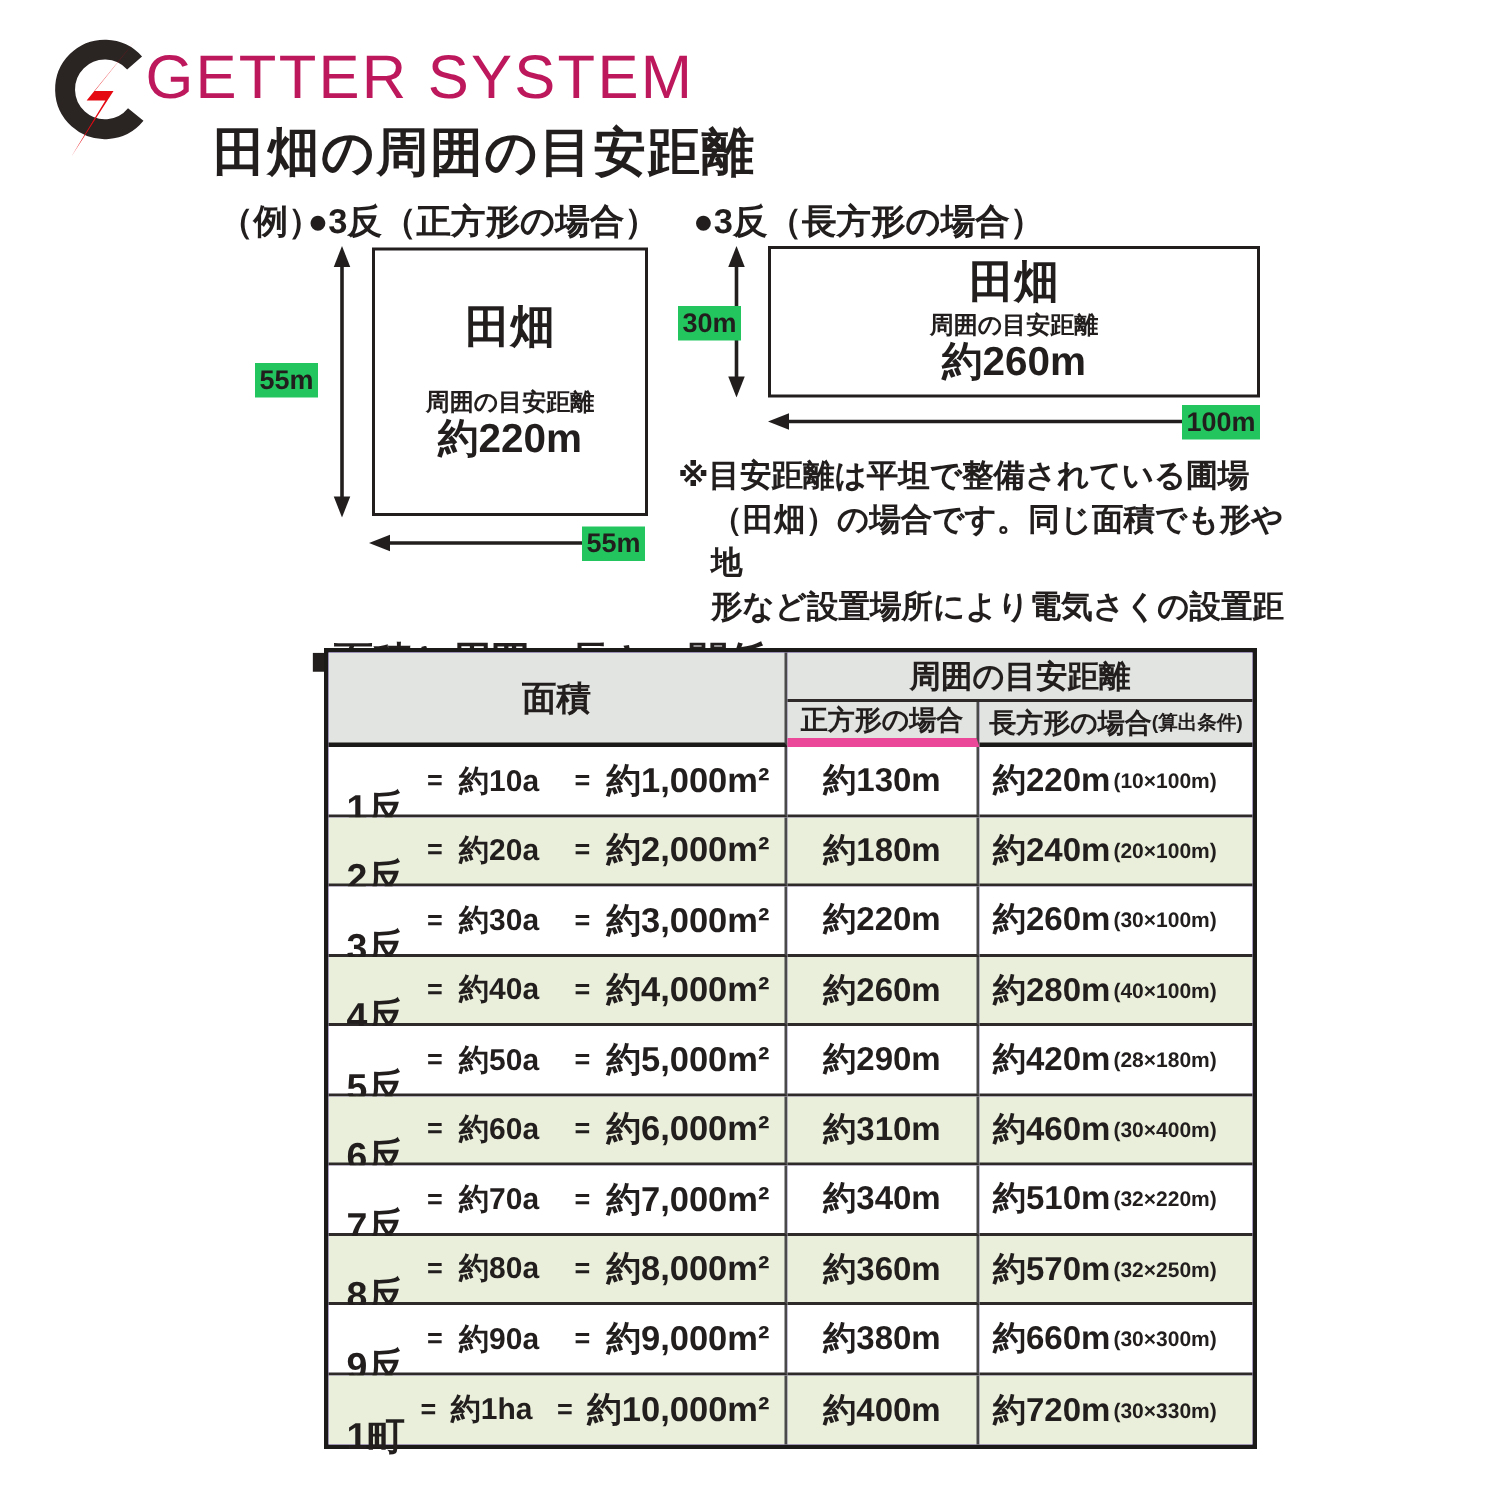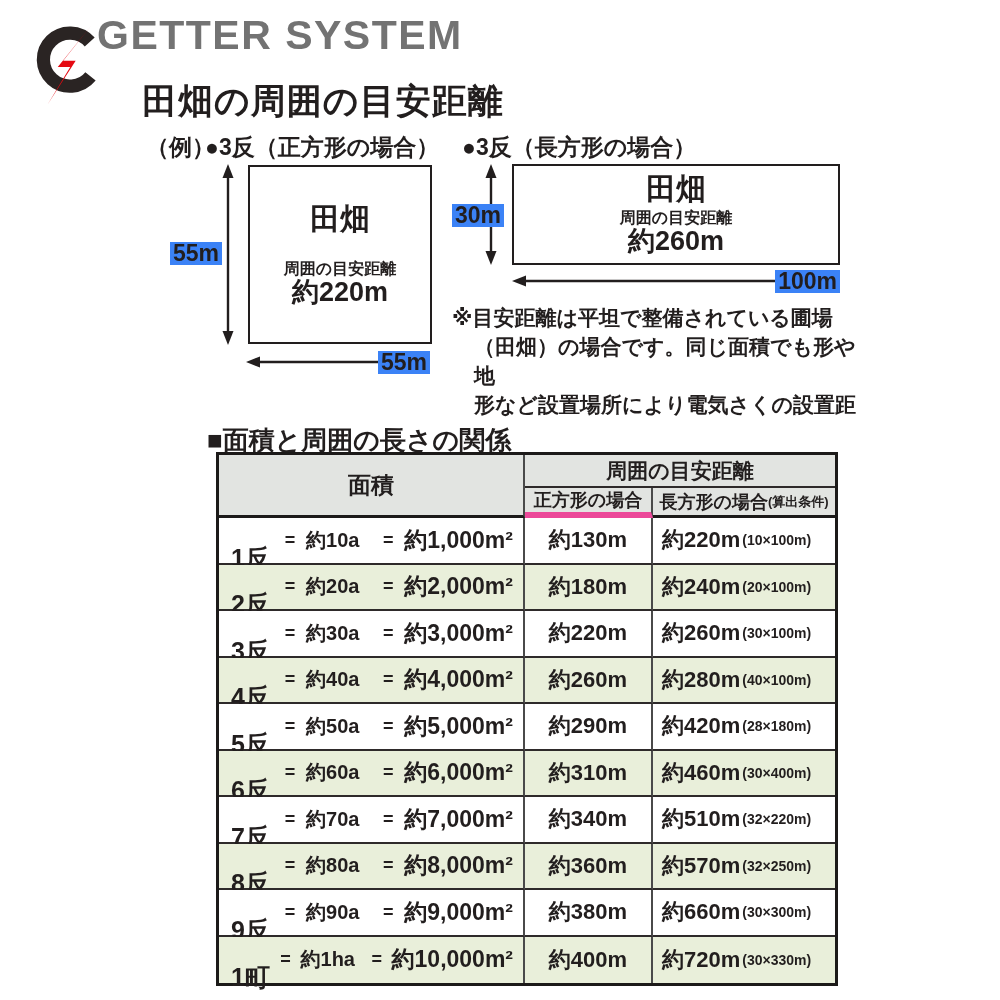--- a/index.html
+++ b/index.html
@@ -3,53 +3,53 @@
 <meta charset="utf-8">
 <style>
   * { margin:0; padding:0; box-sizing:border-box; }
   body { background:#fff; }
   .canvas{
     position:relative; width:1000px; height:1000px; background:#ffffff;
     font-family:"Liberation Sans","DejaVu Sans",sans-serif; color:#221e1e; overflow:hidden;
   }
   
   .logo-icon{ position:absolute; left:32px; top:24px; width:78px; height:82px; }
-  .brand{ position:absolute; left:97px; top:12px; font-size:41px; font-weight:700;
-          letter-spacing:1.5px; color:#737373; white-space:nowrap; }
+  .brand{ position:absolute; left:97px; top:28px; font-size:41px; font-weight:400;
+          letter-spacing:1.5px; color:#be185d; white-space:nowrap; }
   .page-title{ position:absolute; left:142px; top:78px; font-size:35px; font-weight:800;
           letter-spacing:1px; white-space:nowrap; }
   
   .example-label{ position:absolute; left:146px; top:132px; font-size:23px; font-weight:800; }
   .diag-heading{ position:absolute; top:132px; font-size:23px; font-weight:800; white-space:nowrap; }
   .dh-square{ left:205px; } .dh-rect{ left:462px; }
   
   .field-box{ position:absolute; border:2px solid #221e1e; background:#fff;
               display:flex; flex-direction:column; align-items:center; justify-content:center; text-align:center; }
   .fb-square{ left:248px; top:165px; width:184px; height:179px; }
   .fb-rect{ left:512px; top:164px; width:328px; height:101px; }
   .field-name{ font-size:30px; font-weight:800; line-height:32px; }
   .fb-square .field-name{ margin-bottom:24px; }
   .fb-rect .field-name{ margin-bottom:3px; }
   .peri-label{ font-size:16px; font-weight:700; line-height:19px; }
   .peri-value{ font-size:27px; font-weight:800; line-height:29px; }
   
   .arrow{ position:absolute; }
-  .mlabel{ position:absolute; background:#3b82f6; padding:0 3px; font-size:23px; font-weight:600;
+  .mlabel{ position:absolute; background:#22c55e; padding:0 3px; font-size:18px; font-weight:600;
            line-height:23px; white-space:nowrap; z-index:2; }
   .h-arrow-wrap{ position:absolute; display:flex; align-items:center; justify-content:flex-end; }
   .h-arrow-wrap svg{ position:absolute; left:0; top:0; }
   .h-arrow-wrap .mlabel{ position:relative; }
   
   .note{ position:absolute; left:452px; top:303px; width:420px; font-size:21px; line-height:29px;
          font-weight:600; }
   .note .nline{ padding-left:22px; }
   .note .nline:first-child{ text-indent:-22px; }
   
   .table-title{ position:absolute; left:207px; top:423px; font-size:26px; font-weight:800; }
-  .area-table{ position:absolute; left:216px; top:452px; border:3px solid #1c1a19; background:#8b5cf6;
+  .area-table{ position:absolute; left:216px; top:432px; border:3px solid #1c1a19; background:#8b5cf6;
                display:grid; grid-template-columns:306px 128px 182px;
                grid-template-rows:33px 30px; grid-auto-rows:46.5px; }
   .cell{ display:flex; align-items:center; }
   .hcell{ background:#e2e4e1; justify-content:center; }
   .h-area{ grid-column:1; grid-row:1 / span 2; font-size:23px; font-weight:700;
            border-right:2px solid #4a4a4a; border-bottom:3px solid #1c1a19; }
   .h-peri{ grid-column:2 / span 2; grid-row:1; font-size:21px; font-weight:700;
            border-bottom:2px solid #2e2a2a; }
   .h-sq{ grid-column:2; grid-row:2; font-size:18px; font-weight:700;
          border-right:2px solid #4a4a4a; border-bottom:6px solid #ec4899; }

